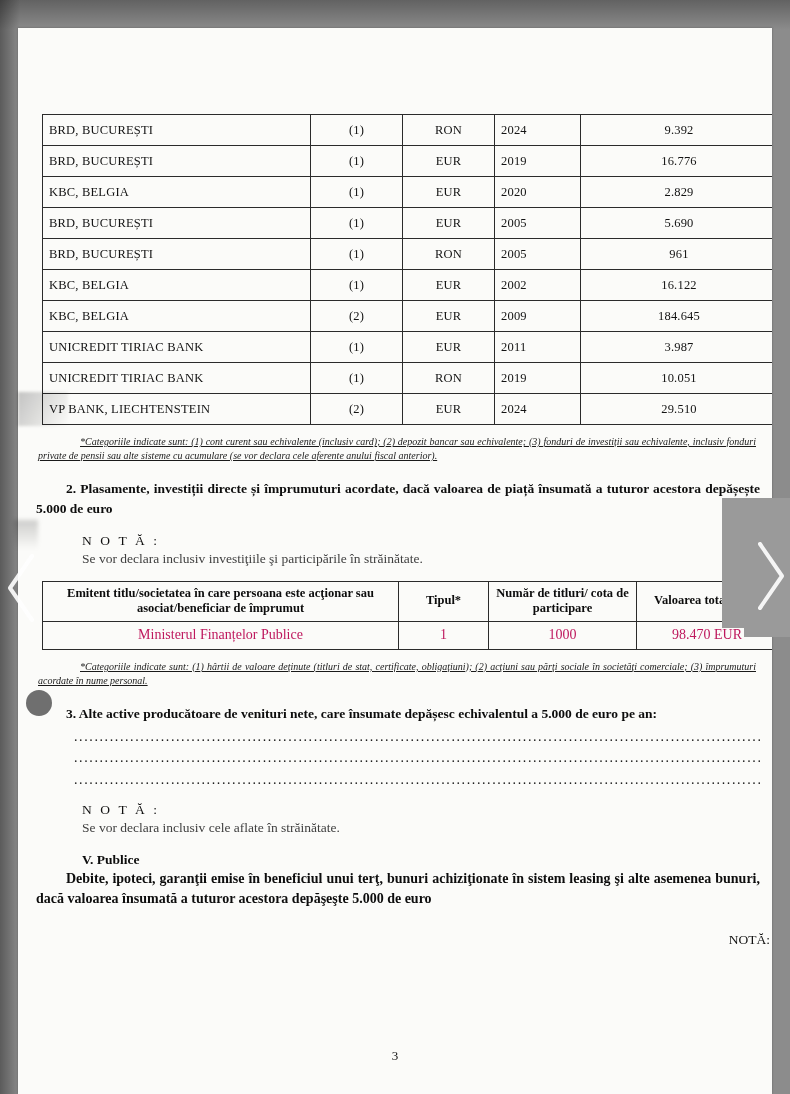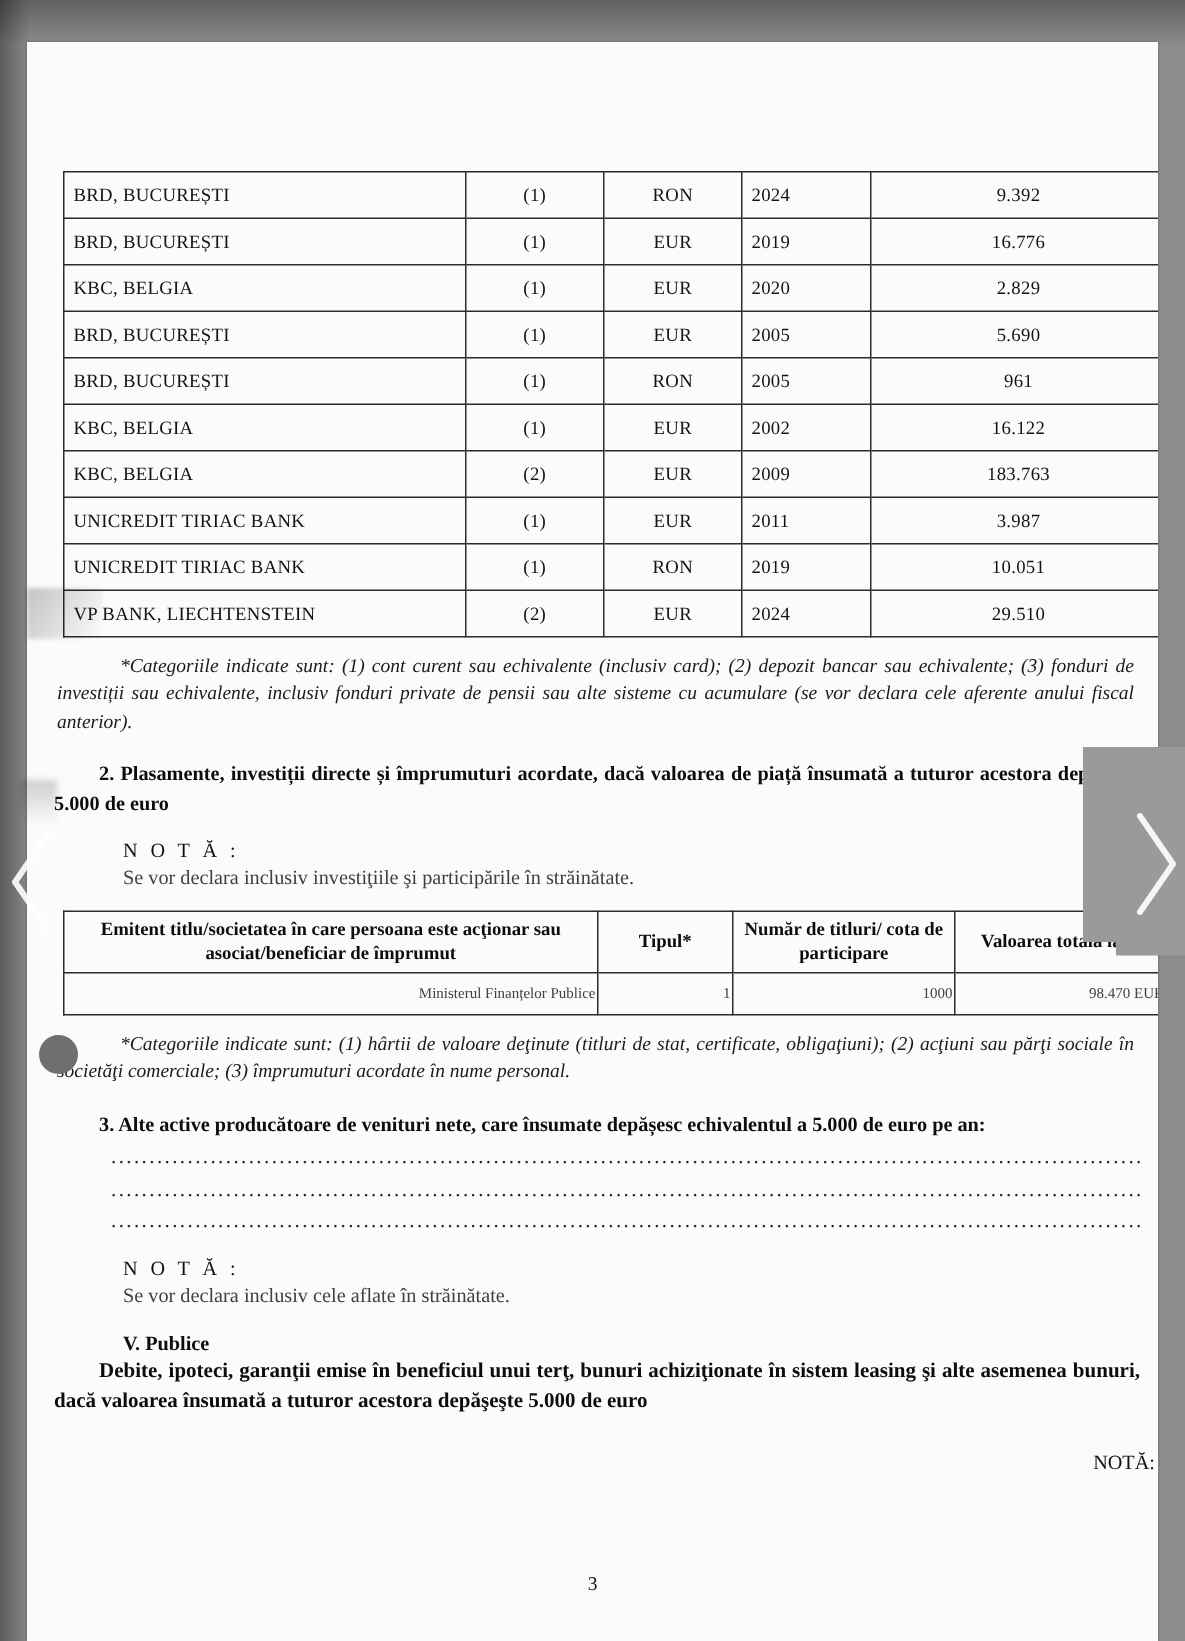--- a/index.html
+++ b/index.html
@@ -49,25 +49,26 @@
   }
   td.inst { text-align: left; width: 268px; }
   td.cat  { text-align: center; width: 92px; }
   td.cur  { text-align: center; width: 92px; }
   td.yr   { text-align: left; width: 86px; }
   td.val  { text-align: center; }
 
   
   .note-italic {
     font-style: italic;
-    font-size: 13px;
+    font-size: 10px;
     line-height: 1.42;
     text-align: justify;
     color: #1a1a1a;
     margin: 10px 14px 0 8px;
+    text-decoration: underline;
   }
   .note-italic .ind { display: inline-block; width: 42px; }
 
   .heading {
     font-weight: bold;
     font-size: 13.5px;
     line-height: 1.45;
     text-align: justify;
     color: #0d0d0d;
     margin: 16px 10px 0 6px;
@@ -97,23 +98,23 @@
     font-weight: bold;
     font-size: 12.5px;
     line-height: 1.25;
     padding: 4px 3px;
     text-align: center;
     color: #0d0d0d;
   }
   table.placements td {
     border: 1px solid #2b2b2b;
     height: 28px;
-    font-size: 10px;
-    text-align: right;
-    color: #404040;
+    font-size: 14px;
+    text-align: center;
+    color: #be185d;
   }
   th.c1 { width: 356px; }
   th.c2 { width: 90px; }
   th.c3 { width: 148px; }
 
   .dots-block {
     margin: 4px 10px 0 44px;
     font-size: 14px;
     color: #1a1a1a;
     letter-spacing: 1.6px;
@@ -272,21 +273,21 @@
           <td class="cat">(1)</td>
           <td class="cur">EUR</td>
           <td class="yr">2002</td>
           <td class="val">16.122</td>
         </tr>
         <tr>
           <td class="inst">KBC, BELGIA</td>
           <td class="cat">(2)</td>
           <td class="cur">EUR</td>
           <td class="yr">2009</td>
-          <td class="val">183.763</td>
+          <td class="val">184.645</td>
         </tr>
         <tr>
           <td class="inst">UNICREDIT TIRIAC BANK</td>
           <td class="cat">(1)</td>
           <td class="cur">EUR</td>
           <td class="yr">2011</td>
           <td class="val">3.987</td>
         </tr>
         <tr>
           <td class="inst">UNICREDIT TIRIAC BANK</td>

